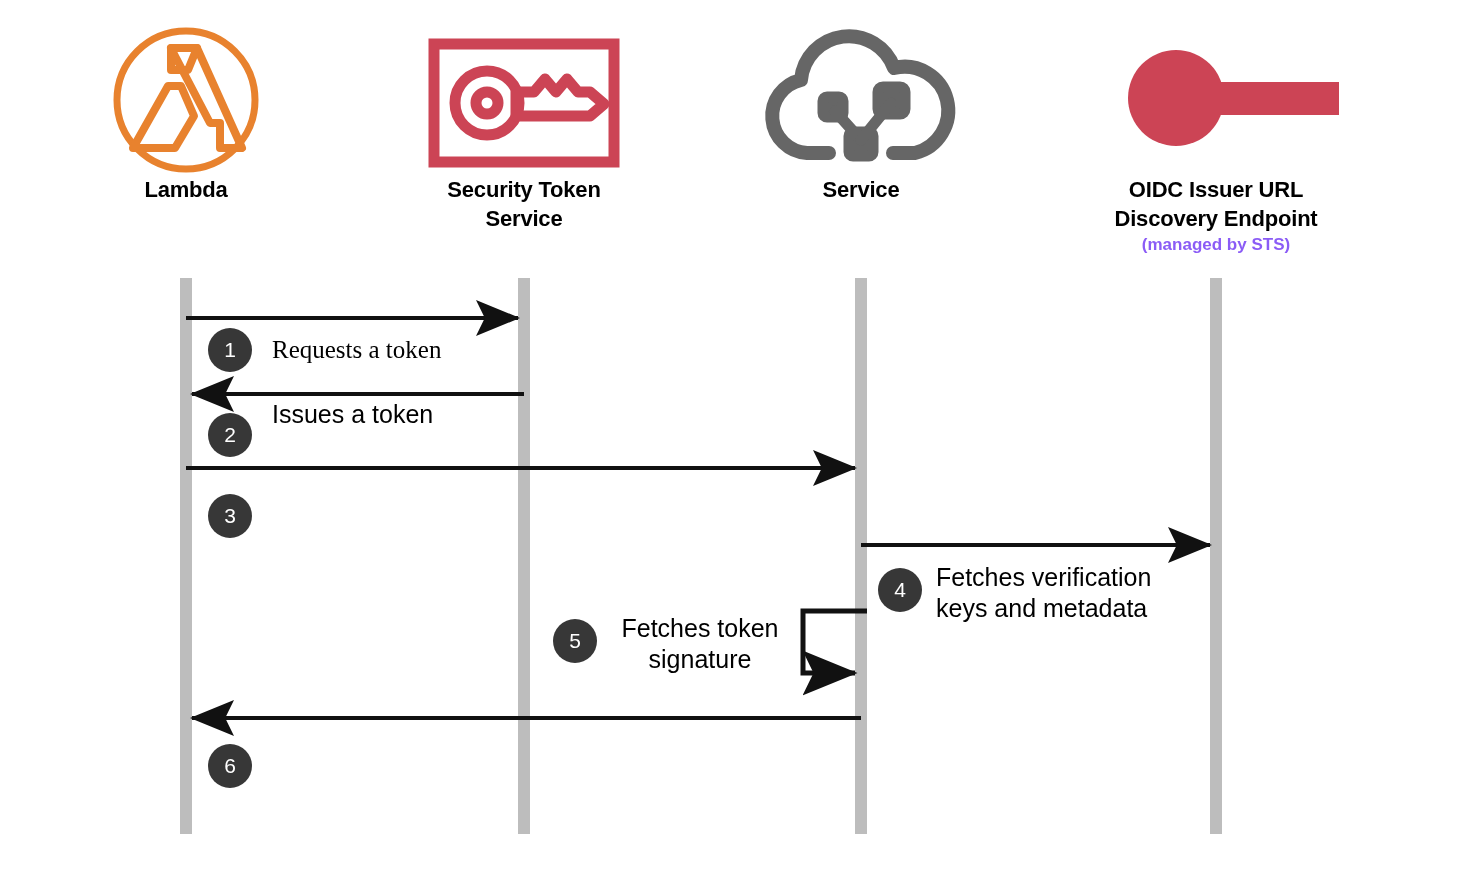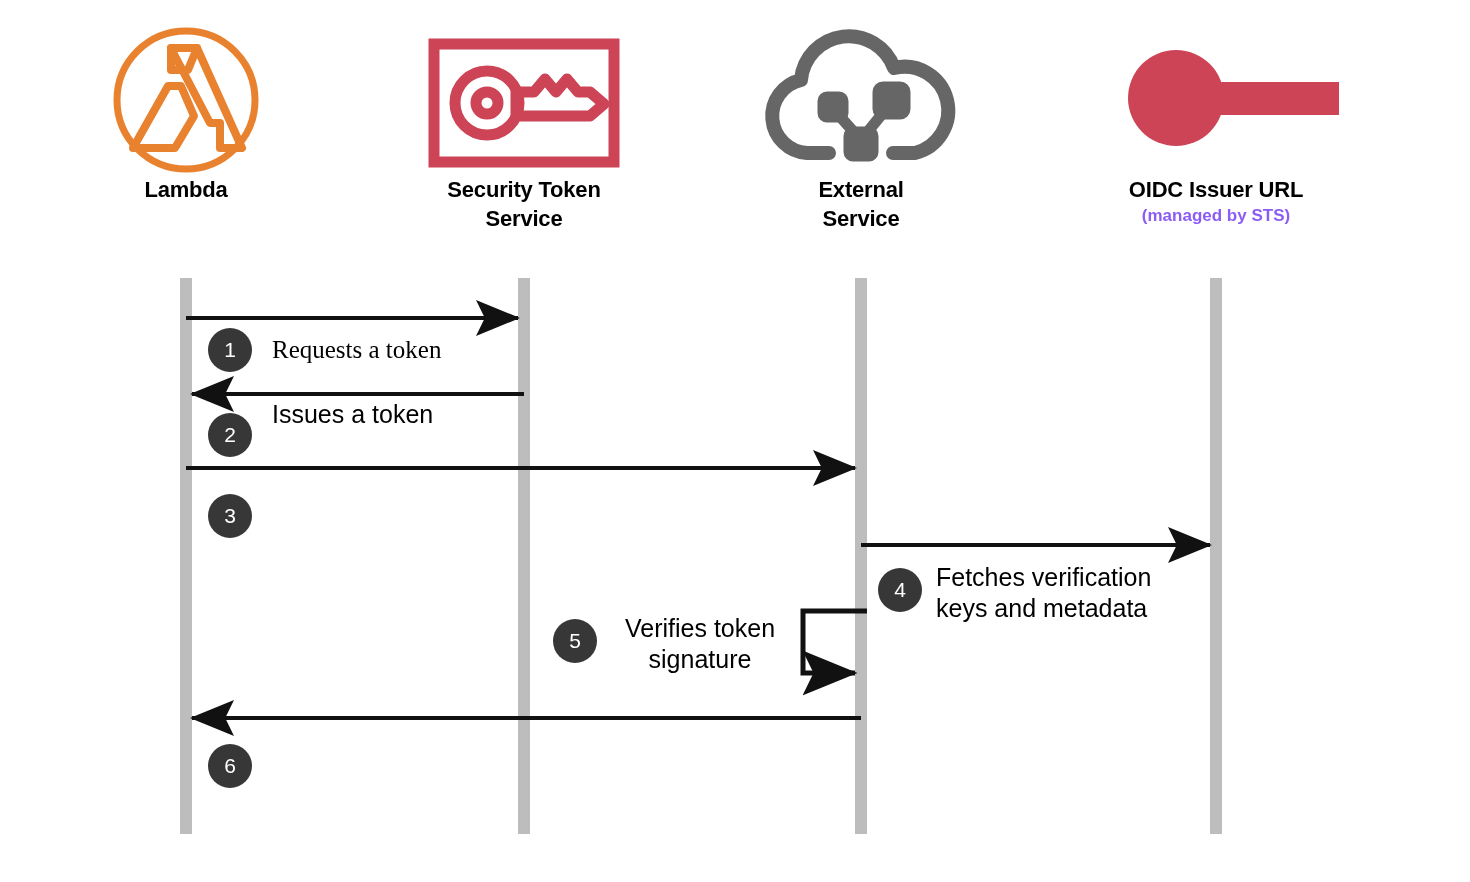--- a/index.html
+++ b/index.html
@@ -128,32 +128,32 @@
           <rect x="62" y="72" width="20" height="20" rx="4"></rect>
           <rect x="117" y="62" width="27" height="27" rx="5"></rect>
           <rect x="88" y="107" width="24" height="24" rx="4"></rect>
         </g>
         <g stroke="#666666" stroke-width="11" fill="none" stroke-linecap="round">
           <path d="M74 86 L100 115"></path>
           <path d="M130 78 L100 115"></path>
         </g>
       </svg>
     </div>
-    <div class="participant-label">External</div>
     <div class="participant-label">Service</div>
   </div>
 
   <div class="participant" style="left:1066px; top:25px;">
     <div class="participant-icon">
       <svg width="270" height="140" viewBox="0 0 270 140" aria-hidden="true">
         <circle cx="95" cy="68" r="48" fill="#CC4455"></circle>
         <rect x="118" y="52" width="140" height="33" fill="#CC4455"></rect>
       </svg>
     </div>
     <div class="participant-label">OIDC Issuer URL</div>
+    <div class="participant-label">Discovery Endpoint</div>
     <div class="participant-sublabel">(managed by STS)</div>
   </div>
 
   <svg class="arrow-layer" viewBox="0 0 1470 882">
     <defs>
       <marker id="ah" markerWidth="11" markerHeight="9" refX="10.5" refY="4.5" orient="auto" markerUnits="strokeWidth">
         <path d="M0,0 L11,4.5 L0,9 L2.2,4.5 z" fill="#111111"></path>
       </marker>
       <marker id="ahl" markerWidth="11" markerHeight="9" refX="10.5" refY="4.5" orient="auto" markerUnits="strokeWidth">
         <path d="M0,0 L11,4.5 L0,9 L2.2,4.5 z" fill="#111111"></path>
@@ -179,18 +179,18 @@
   <div class="badge" style="left:208px; top:413px;">2</div>
   <div class="msg-label" style="left:272px; top:399px;">Issues a token</div>
 
   <div class="badge" style="left:208px; top:494px;">3</div>
 
   <div class="badge" style="left:878px; top:568px;">4</div>
   <div class="msg-label" style="left:936px; top:562px;">Fetches verification
 keys and metadata</div>
 
   <div class="badge" style="left:553px; top:619px;">5</div>
-  <div class="msg-label" style="left:611px; top:613px; text-align:center; width:178px;">Verifies token
+  <div class="msg-label" style="left:611px; top:613px; text-align:center; width:178px;">Fetches token
 signature</div>
 
   <div class="badge" style="left:208px; top:744px;">6</div>
 
 </div>
 
 </body></html>

